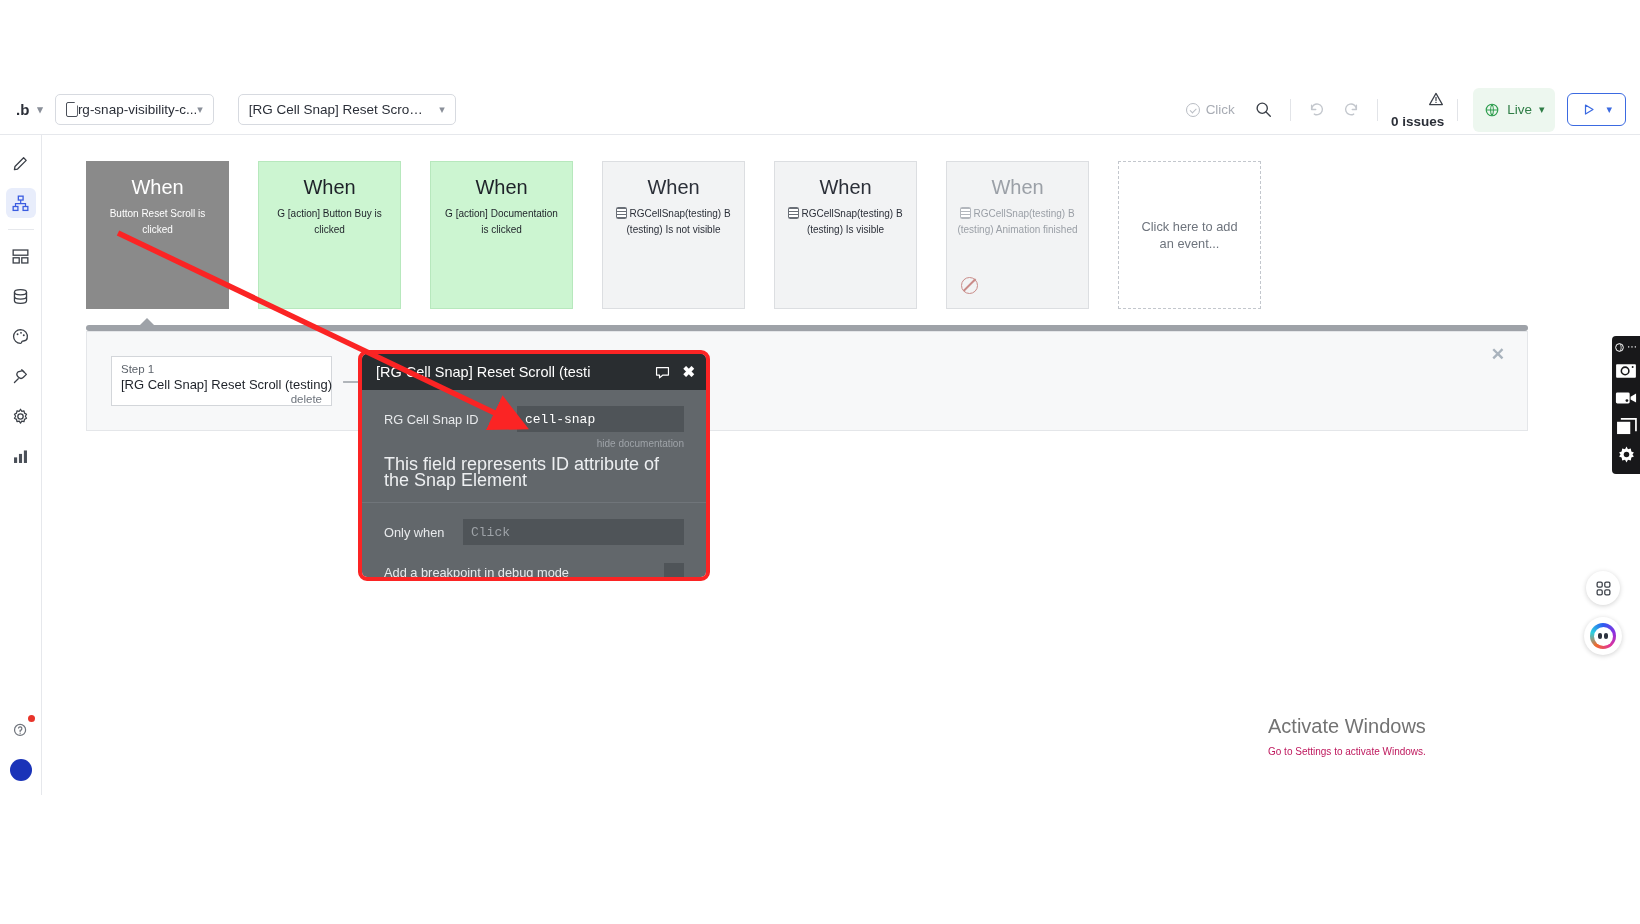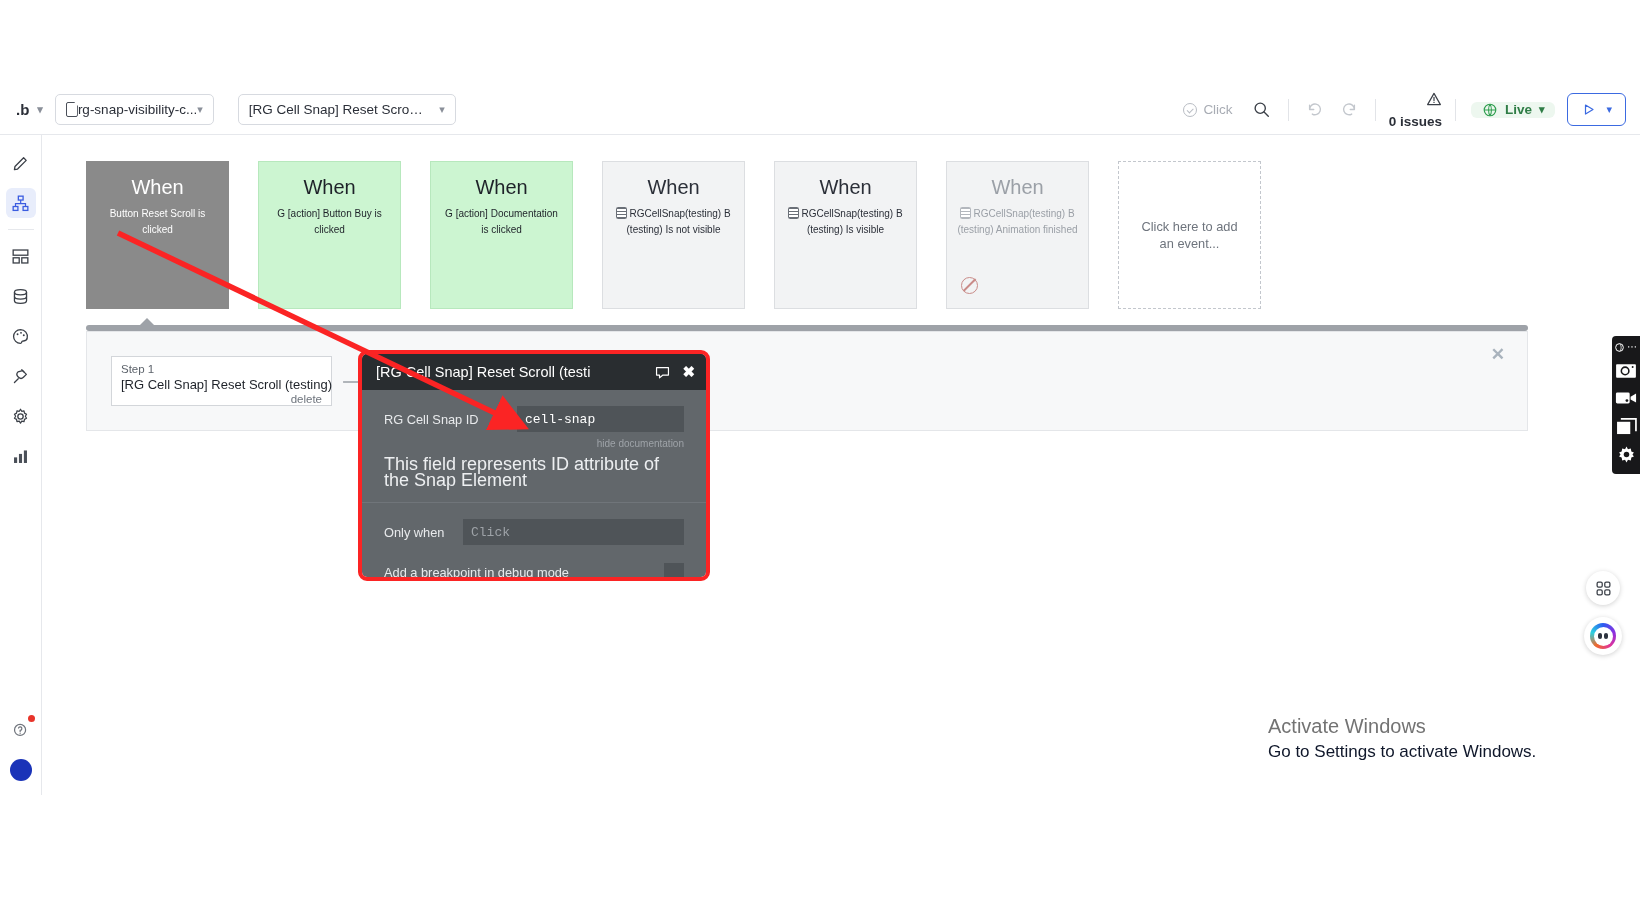--- a/index.html
+++ b/index.html
@@ -54,22 +54,22 @@
     transform: rotate(-45deg);
   }
   .ticon { width: 34px; height: 34px; display:flex; align-items:center; justify-content:center; cursor: pointer; }
   .divider-v { width:1px; height:22px; background:#e2e4e8; margin: 0 9px; }
   .issues {
     display:flex; align-items:flex-end; gap:7px; font-size:13.5px; color:#2b2f38;
     font-weight:600; cursor:pointer; padding: 0 4px; flex-direction: column;
   }
   .live-chip {
     display:flex; align-items:center; gap:7px; background:#edf7ef;
-    border-radius:6px; height:16px; padding: 0 11px; cursor:pointer;
-    color:#2f7d46; font-size:13.5px; font-weight:700; margin-left: 6px;
+    border-radius:6px; height:44px; padding: 0 11px; cursor:pointer;
+    color:#2f7d46; font-size:13.5px; font-weight:400; margin-left: 6px;
   }
   .preview-btn {
     display:flex; align-items:center; gap:10px; border:1.6px solid #3b6ae1;
     border-radius:6px; height:33px; padding: 0 13px; margin-left:12px; cursor:pointer;
   }
 
   
   .rail {
     position:absolute; left:0; top:135px; width:42px; height:660px;
     background:#fff; border-right:1px solid #e6e8ec;
@@ -225,21 +225,21 @@
   }
   .ai-inner {
     width:19px; height:19px; border-radius:50%; background:#fff;
     display:flex; align-items:center; justify-content:center; gap:2px;
   }
   .ai-eye { width:4px; height:6px; background:#2e3440; border-radius:2px; }
 
   
   .wm { position:absolute; left:1268px; top:710px; text-align:left; user-select:none; }
   .wm1 { font-size:20px; color:#737373; line-height:32px; }
-  .wm2 { font-size:17px; color:#0f172a; line-height:20px; }
+  .wm2 { font-size:10px; color:#be185d; line-height:20px; }
 
   svg { display:block; }
 </style>
 </head>
 <body>
 
 <div class="app">
 
   <div class="topbar">
     <div class="tb-left">

